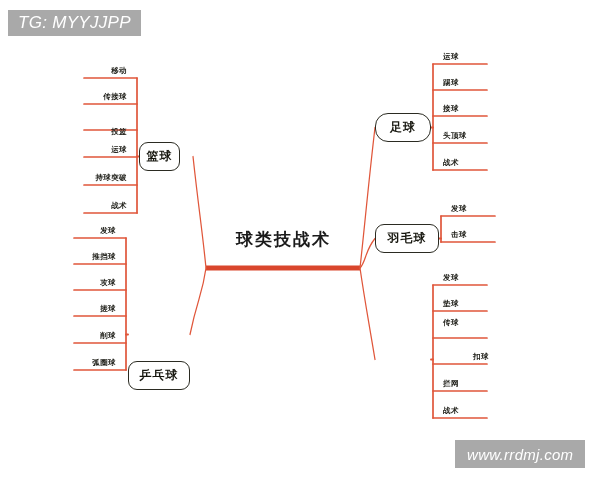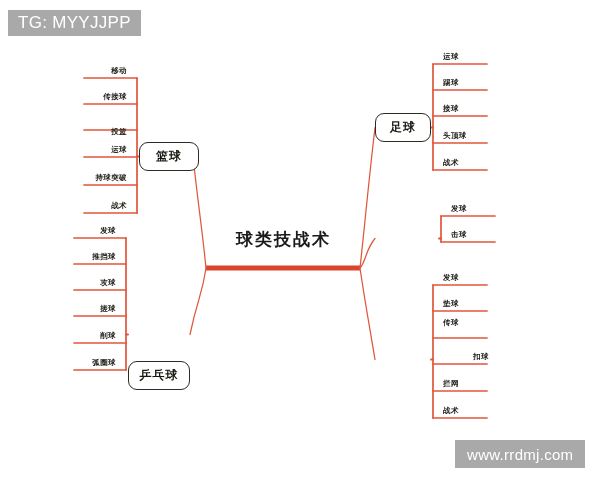--- a/index.html
+++ b/index.html
@@ -15,20 +15,21 @@
 
   
   .wm{
     position:absolute;
     background:#a9a9a9;
     color:#ffffff;
     font-weight:400;
     letter-spacing:.3px;
     display:flex;align-items:center;
     box-sizing:border-box;
+    font-style:italic;
   }
   #wm-top{left:8px;top:10px;height:26px;padding:0 10px;font-size:17px;}
   #wm-bottom{left:455px;top:440px;height:28px;padding:0 12px;font-size:15px;}
 
   
   .root-label{
     position:absolute;
     font-family:"DejaVu Sans","Liberation Sans",sans-serif;
     font-weight:bold;
     font-size:17px;
@@ -111,32 +112,35 @@
       <line x1="431" y1="359.5" x2="433" y2="359.5" stroke="#e0563a" stroke-width="1.9" stroke-linecap="round"></line>
       <path d="M 206 268 C 202 228, 199 211.5, 193 156.5" fill="none" stroke="#e0563a" stroke-width="1.25" stroke-linecap="round" stroke-linejoin="round"></path>
       <path d="M 206 268 C 202 296, 198 296.5, 190 334.5" fill="none" stroke="#e0563a" stroke-width="1.25" stroke-linecap="round" stroke-linejoin="round"></path>
       <path d="M 360 268 C 365 223, 368 187.5, 375 127.5" fill="none" stroke="#e0563a" stroke-width="1.25" stroke-linecap="round" stroke-linejoin="round"></path>
       <path d="M 360 268 C 366 262, 365 250.5, 375 238.5" fill="none" stroke="#e0563a" stroke-width="1.25" stroke-linecap="round" stroke-linejoin="round"></path>
       <path d="M 360 268 C 365 302, 367 311.5, 375 359.5" fill="none" stroke="#e0563a" stroke-width="1.25" stroke-linecap="round" stroke-linejoin="round"></path>
     </svg>
 
   <div class="root-label" id="root-label" style="left: 236px; top: 228px;">球类技战术</div>
 
-  <div class="node" id="node-basketball" style="left:139px;top:142px;width:60px;height:29px;">
+  <div class="node" id="node-basketball" style="left:139px;top:142px;width:41px;height:29px;">
     <span>篮球</span>
   </div>
 
   <div class="node" id="node-table-tennis" style="left:128px;top:320px;width:62px;height:29px;margin-top:41px;">
     <span>乒乓球</span>
   </div>
 
-  <div class="node" id="node-football" style="left:375px;top:113px;width:56px;height:29px;">
+  <div class="node" id="node-football" style="left:375px;top:113px;width:56px;height:29px;border-radius:13px;">
     <span>足球</span>
   </div>
 
+  <div class="node" id="node-badminton" style="left:375px;top:224px;width:64px;height:29px;">
+    <span>羽毛球</span>
+  </div>
 
 
   <div class="leaf l" id="lf-0-0" style="top: 76px; left: auto; right: 473px;">移动</div>
   <div class="leaf l" id="lf-0-1" style="top: 102px; left: auto; right: 473px;">传接球</div>
   <div class="leaf l" id="lf-0-2" style="top: 128px; left: auto; right: 473px; margin-top: 9px;">投篮</div>
   <div class="leaf l" id="lf-0-3" style="top: 155px; left: auto; right: 473px;">运球</div>
   <div class="leaf l" id="lf-0-4" style="top: 183px; left: auto; right: 473px;">持球突破</div>
   <div class="leaf l" id="lf-0-5" style="top: 211px; left: auto; right: 473px;">战术</div>
 
   <div class="leaf l" id="lf-1-0" style="top: 236px; left: auto; right: 484px;">发球</div>

